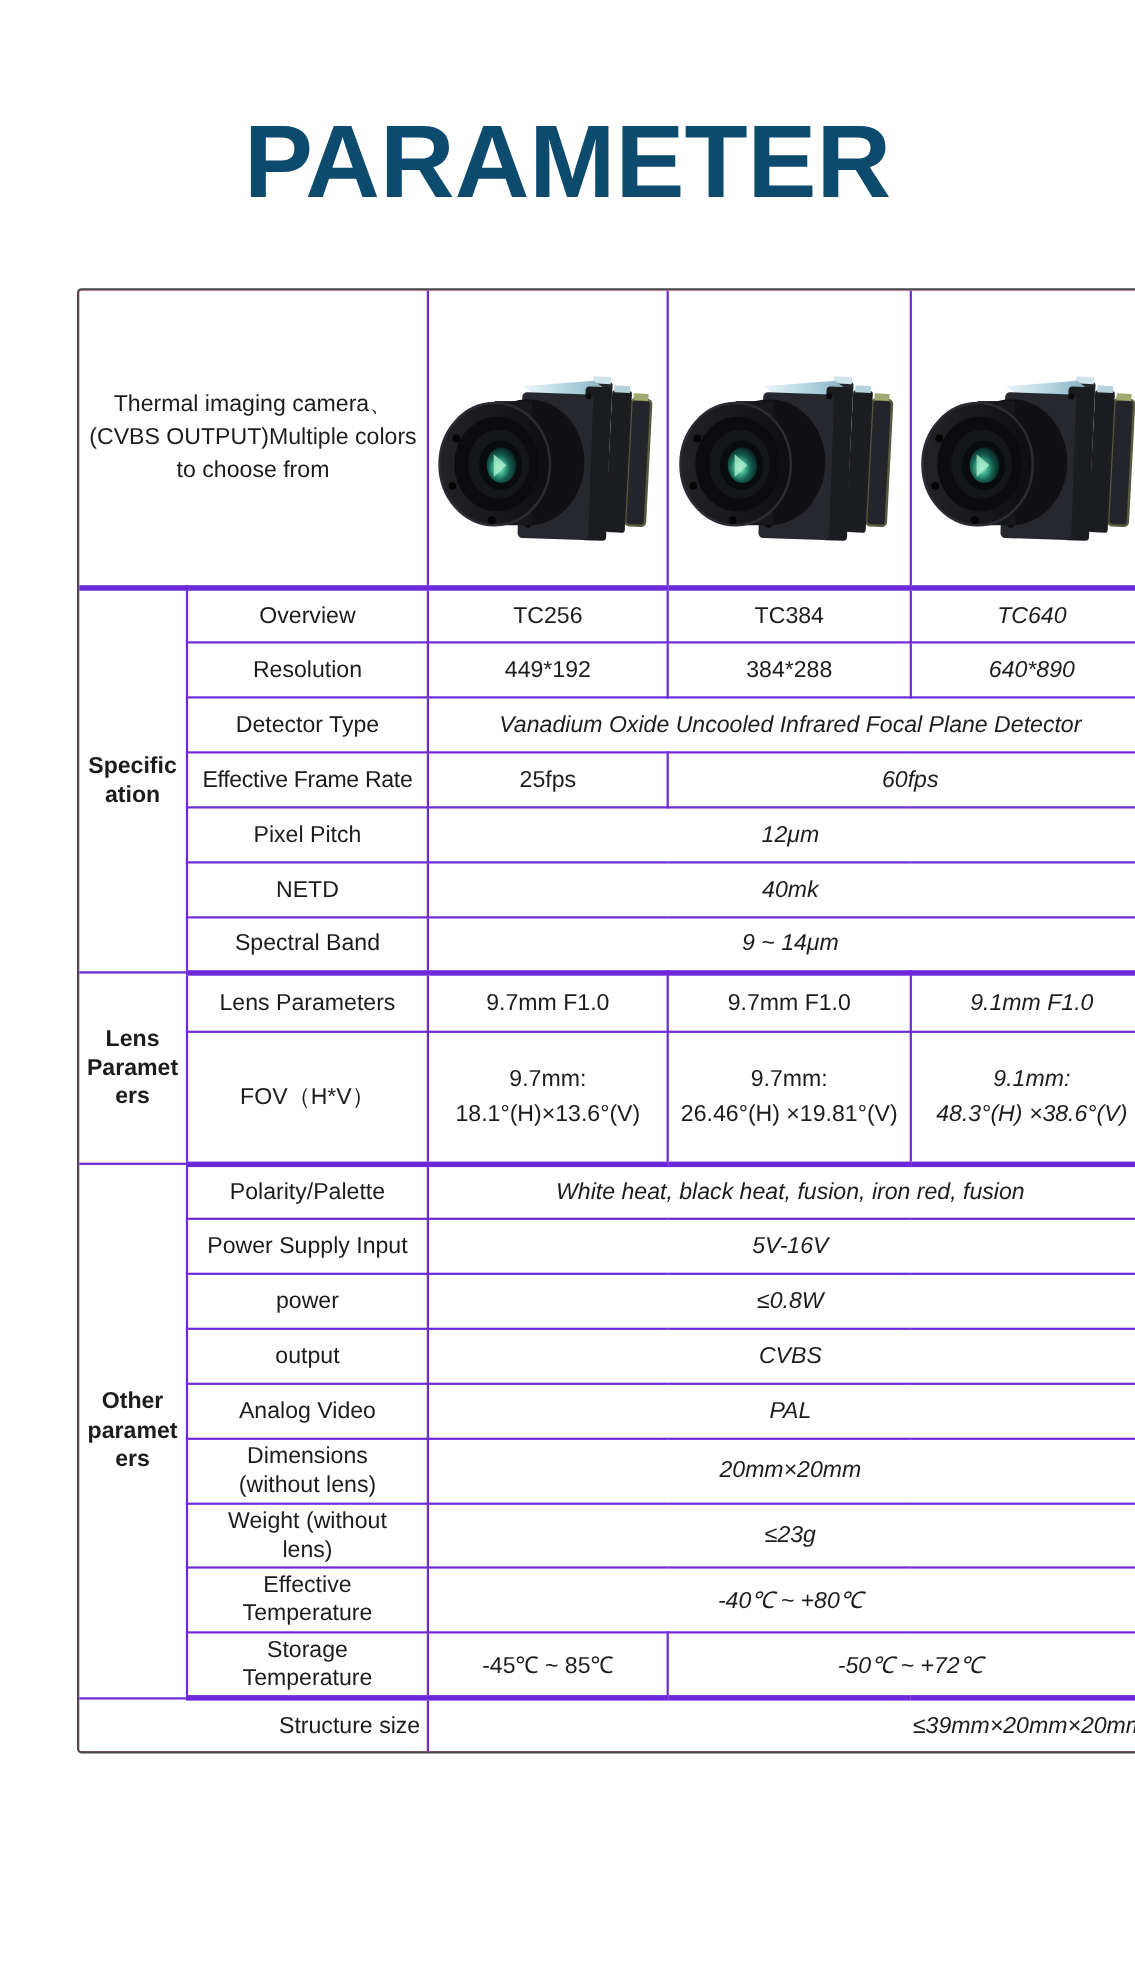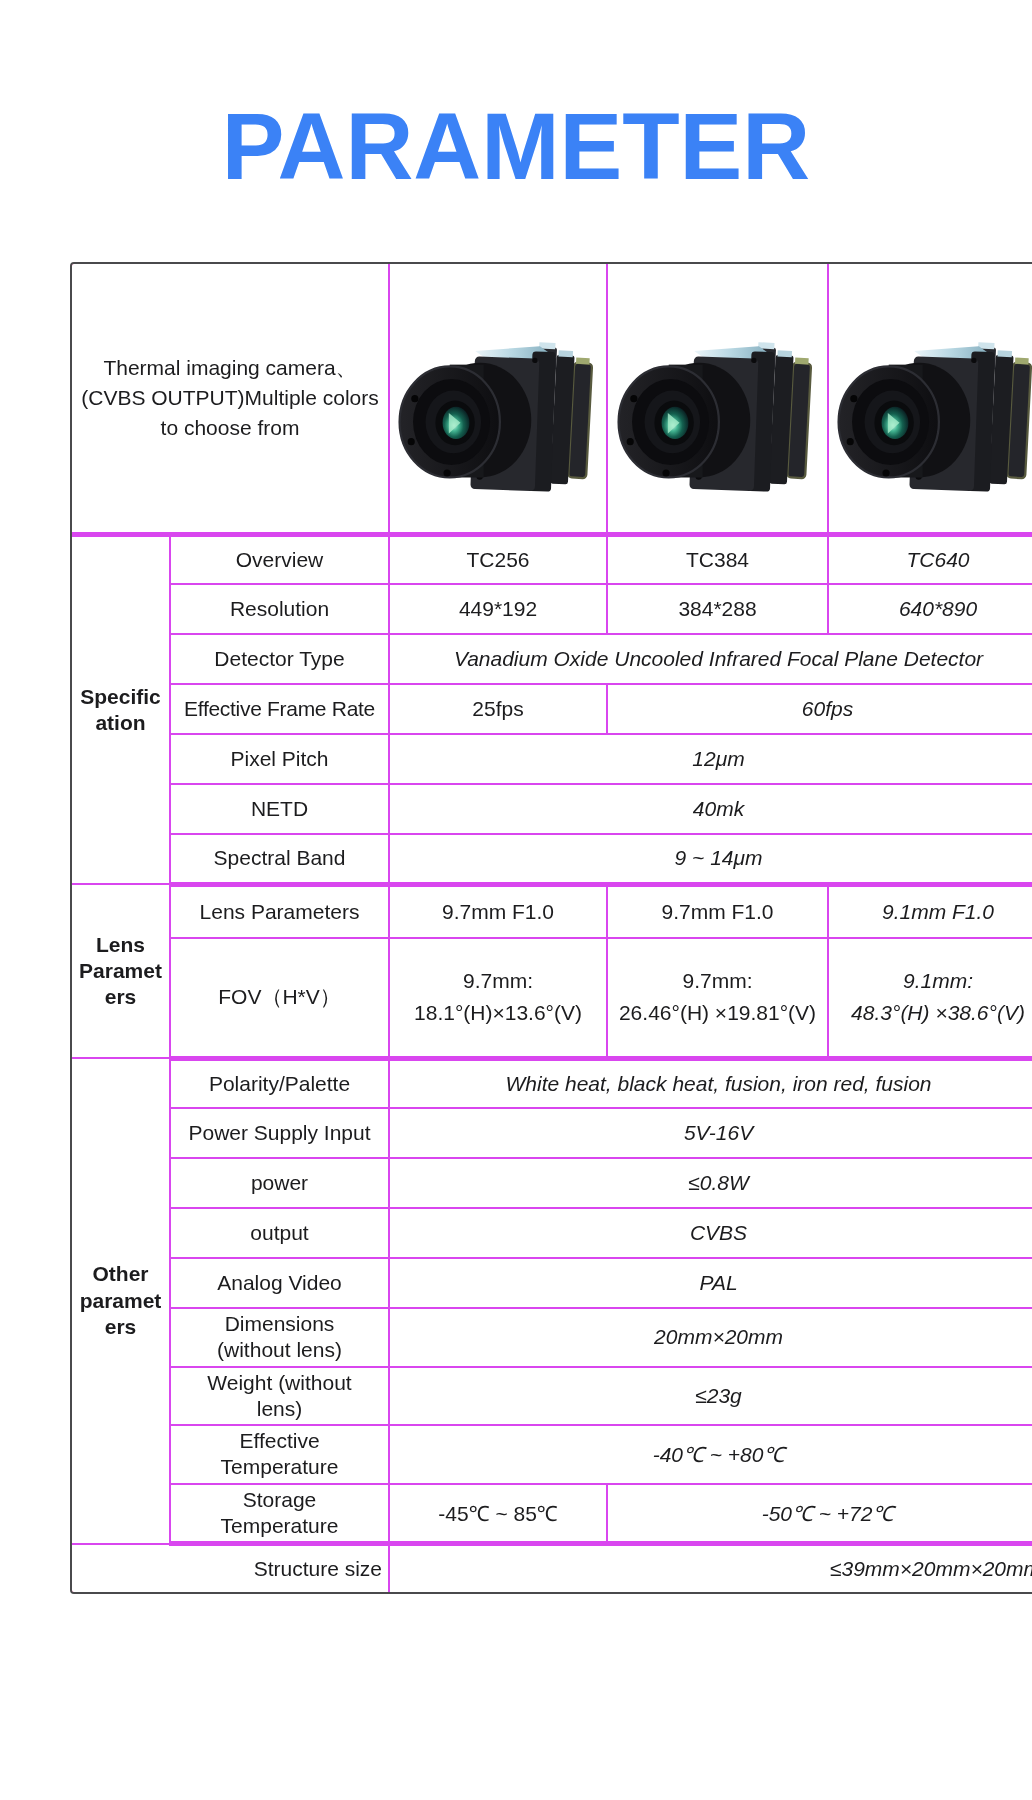--- a/index.html
+++ b/index.html
@@ -3,29 +3,29 @@
 <meta charset="utf-8">
 <style>
   html,body{margin:0;padding:0;}
   body{
     width:1032px;height:1800px;position:relative;background:#ffffff;
     font-family:"Liberation Sans", sans-serif;color:#1c1c1e;overflow:hidden;
   }
   .page-title{
     position:absolute;top:100px;left:0;width:100%;
     text-align:center;font-size:94px;font-weight:700;letter-spacing:0px;
-    color:#3b82f6;line-height:1;
+    color:#0c4a6e;line-height:1;
   }
   .table-wrap{
     position:absolute;top:262px;left:26px;width:975px;
     border:2px solid #4a4a4c;border-radius:4px;overflow:hidden;background:#ec4899;margin-left:44px;
   }
   table.spec{border-collapse:collapse;table-layout:fixed;width:100%;}
   table.spec td{
-    border:2px solid #d946ef;text-align:center;vertical-align:middle;
+    border:2px solid #6d28d9;text-align:center;vertical-align:middle;
     font-size:21px;padding:2px 6px;background:#fff;
   }
   
   table.spec tr td:first-child{border-left:none;}
   table.spec tr td:last-child{border-right:none;font-style:italic;}
   table.spec tr:first-child td{border-top:none;}
   table.spec tr:last-child td{border-bottom:none;text-align:right;}
 
   tr.r-img{height:270px;} tr.r-std{height:50px;} tr.r-lens{height:54px;}
   tr.r-fov{height:120px;} tr.r-struct{height:48px;}

